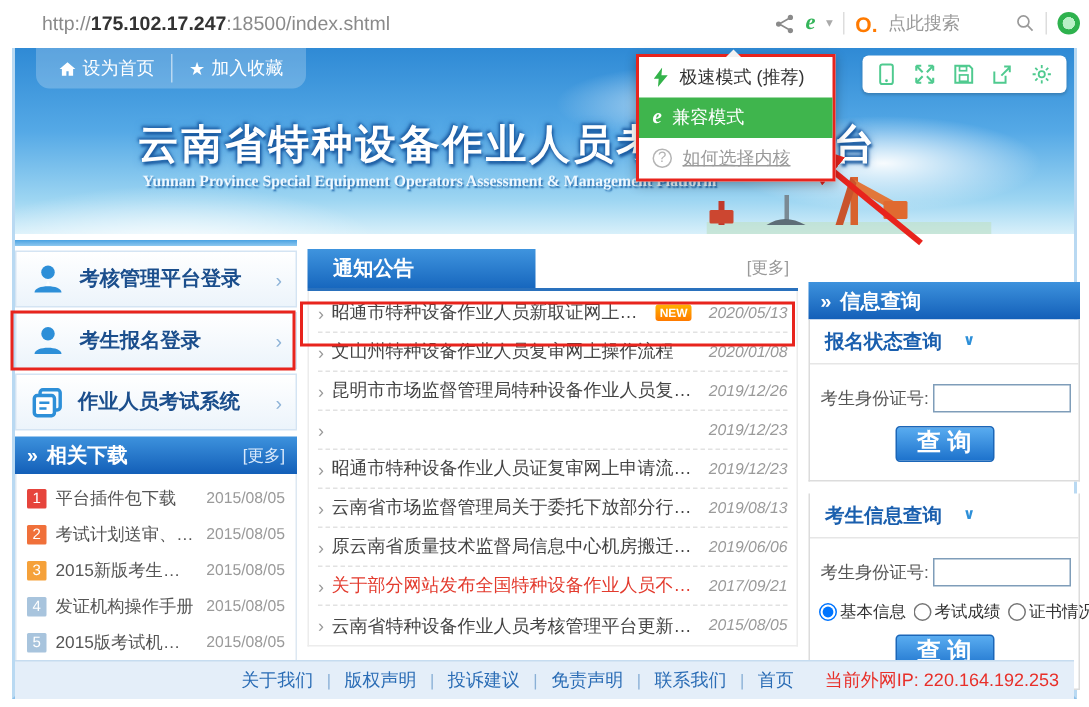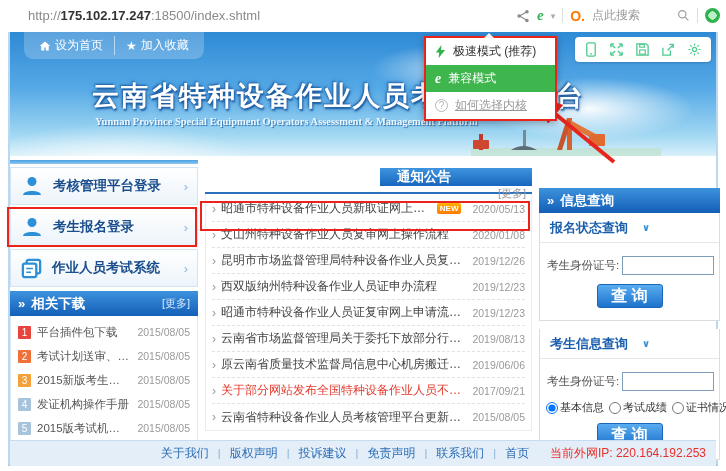--- a/index.html
+++ b/index.html
@@ -74,35 +74,35 @@
   #dl-list{background:#fff;border:1px solid #dde8f2;border-top:none;padding:4px 0 5px;}
   .dl-row{height:24px;display:flex;align-items:center;gap:6px;padding:0 7px;cursor:pointer;}
   .dl-num{width:13px;height:13px;flex:0 0 13px;color:#fff;font-size:10px;line-height:13px;text-align:center;border-radius:1px;}
   .dl-row.c1 .dl-num{background:#e6443c;} .dl-row.c2 .dl-num{background:#f0703a;}
   .dl-row.c3 .dl-num{background:#f5a13a;} .dl-row.c4 .dl-num,.dl-row.c5 .dl-num{background:#a8c4dd;}
   .dl-text{font-size:11.5px;color:#555;white-space:nowrap;overflow:hidden;text-overflow:ellipsis;flex:1;}
   .dl-date{font-size:10.5px;color:#9a9a9a;white-space:nowrap;}
 
   
   #col-mid{position:absolute;left:195px;top:136px;width:327px;}
-  .tab-bar{height:26px;border-bottom:2px solid #2a71bd;display:flex;align-items:flex-end;background:#fff;flex-direction:column;}
+  .tab-bar{height:26px;border-bottom:2px solid #2a71bd;display:flex;align-items:flex-end;background:#fff;}
   .tab-active{height:26px;width:152px;display:flex;align-items:center;padding:0 10px;
     background:linear-gradient(180deg,#3f94de,#1767be);color:#fff;font-size:13.5px;font-weight:bold;cursor:pointer;}
   .tab-active .ph-caret{margin-right:7px;}
   .tab-more{margin-left:auto;font-size:11px;color:#999;padding:0 6px 6px 0;cursor:pointer;}
   #notice-list{background:#fff;border:1px solid #ececec;border-top:none;padding:2px 6px 0;}
   .nt-row{height:26px;display:flex;align-items:center;gap:5px;border-bottom:1px dashed #e2e2e2;cursor:pointer;}
   .nt-row:last-child{border-bottom:none;}
   .nt-bullet{color:#999;font-size:12px;}
   .nt-bullet::before{content:"\203A";}
   .nt-text{font-size:12px;color:#444;white-space:nowrap;overflow:hidden;text-overflow:ellipsis;}
   .nt-row.red .nt-text{color:#e33b2e;}
   .nt-badge{font-size:8px;font-weight:bold;color:#fff;background:linear-gradient(180deg,#ffb100,#ff7a00);
     padding:1px 3px;border-radius:2px;flex:0 0 auto;}
-  .nt-date{margin-left:auto;font-size:10.5px;color:#9a9a9a;white-space:nowrap;padding-left:6px;}
+  .nt-date{margin-left:auto;font-size:10.5px;color:#9a9a9a;white-space:nowrap;padding-left:6px;font-style:italic;}
 
   
   #col-right{position:absolute;left:529px;top:136px;width:181px;margin-top:20px;}
   .q-panel{background:#fff;border:1px solid #dcdcdc;border-top:none;margin-bottom:8px;padding-bottom:10px;}
   .q-sub{height:30px;display:flex;align-items:center;padding:0 10px;border-bottom:1px solid #e6e6e6;cursor:pointer;}
   .q-sub-title{color:#1a5fae;font-weight:bold;font-size:13px;white-space:nowrap;}
   .q-chev{color:#2d8fd8;font-size:10px;margin-left:14px;font-weight:bold;}
   .q-chev::before{content:"\2228";}
   .q-row{margin:13px 7px 9px;display:flex;align-items:center;font-size:11.5px;color:#555;white-space:nowrap;justify-content:space-between;}
   .q-row input{width:92px;height:19px;border:1px solid #7f9db9;margin-left:3px;font-size:12px;padding:0 3px;}
@@ -297,21 +297,20 @@
 
         <div class="nt-row">
           <span class="nt-bullet"></span>
           <span class="nt-text">昆明市市场监督管理局特种设备作业人员复审流程...</span>
 
           <span class="nt-date">2019/12/26</span>
         </div>
 
         <div class="nt-row">
           <span class="nt-bullet"></span>
-          <span class="nt-text">西双版纳州特种设备作业人员证申办流程</span>
 
           <span class="nt-date">2019/12/23</span>
         </div>
 
         <div class="nt-row">
           <span class="nt-bullet"></span>
           <span class="nt-text">昭通市特种设备作业人员证复审网上申请流程及相...</span>
 
           <span class="nt-date">2019/12/23</span>
         </div>

